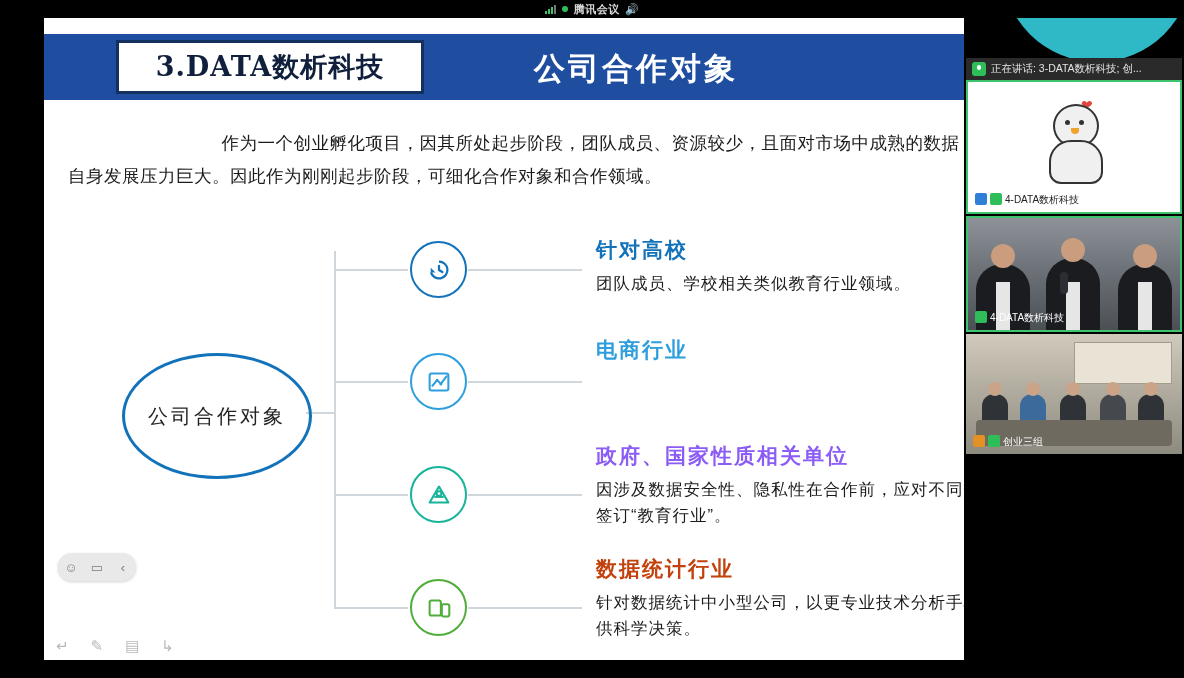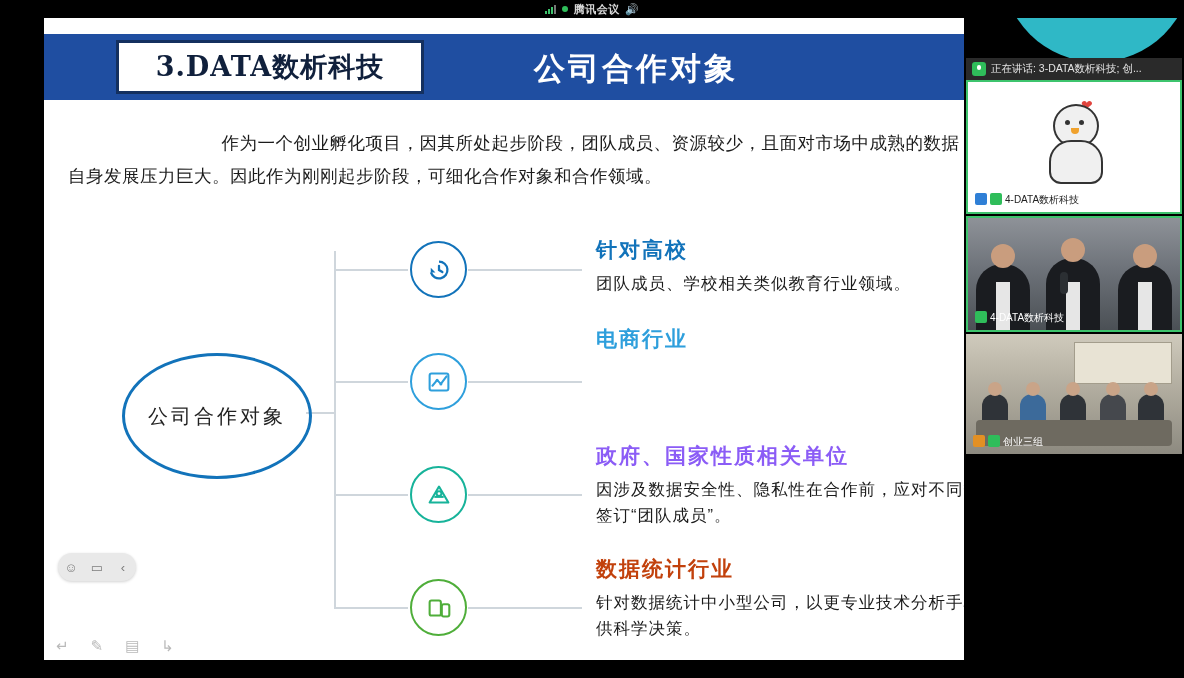--- a/index.html
+++ b/index.html
@@ -211,21 +211,21 @@
   }
   .item p {
     margin: 0;
     font-size: 16.5px;
     color: #1b1b1b;
     line-height: 1.6;
     letter-spacing: 1px;
   }
   .it1 { top: 218px; }
   .it1 h3 { color: #1273ba; }
-  .it2 { top: 307px; }
+  .it2 { top: 318px; }
   .it2 h3 { color: #2e9fdc; }
   .it3 { top: 424px; }
   .it3 h3 { color: #8b5cf6; }
   .it4 { top: 537px; }
   .it4 h3 { color: #c2410c; }
 
   
   .float-ctl {
     position: absolute;
     left: 14px; top: 535px;
@@ -580,21 +580,21 @@
   <div class="item it1">
     <h3>针对高校</h3>
     <p>团队成员、学校相关类似教育行业领域。</p>
   </div>
   <div class="item it2">
     <h3>电商行业</h3>
   </div>
   <div class="item it3">
     <h3>政府、国家性质相关单位</h3>
     <p>因涉及数据安全性、隐私性在合作前，应对不同数据及其保密程度</p>
-    <p>签订“团队成员”。</p>
+    <p>签订“教育行业”。</p>
   </div>
   <div class="item it4">
     <h3>数据统计行业</h3>
     <p>针对数据统计中小型公司，以更专业技术分析手段，为其提</p>
     <p>供科学决策。</p>
   </div>
 
   <div class="float-ctl">
     <span class="seg">☺</span>
     <span class="divider"></span>

